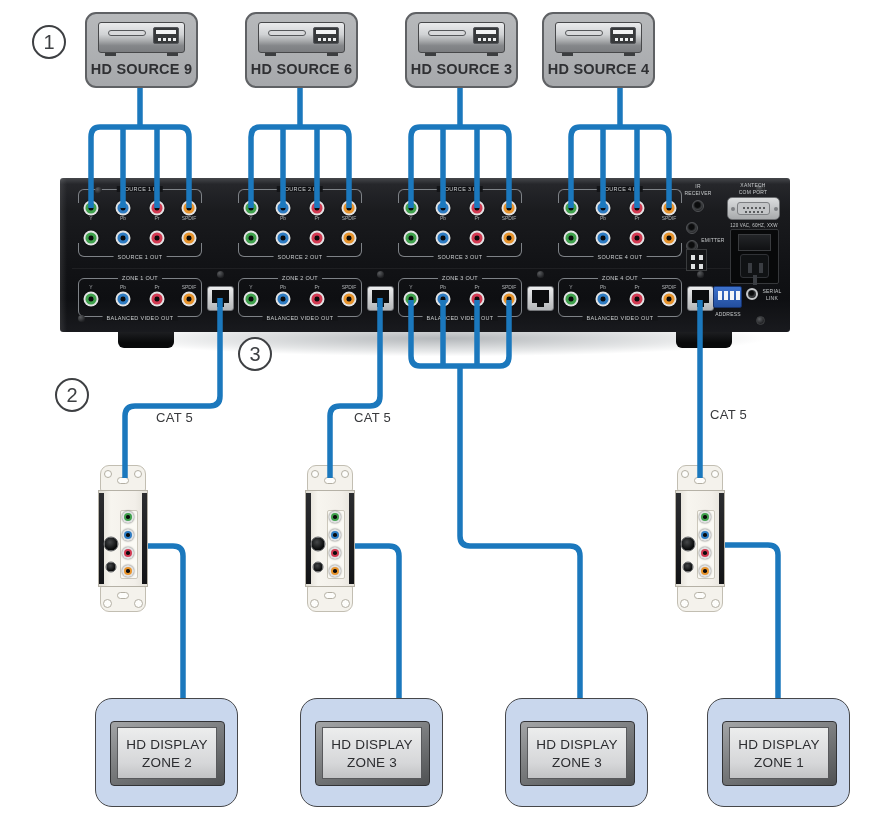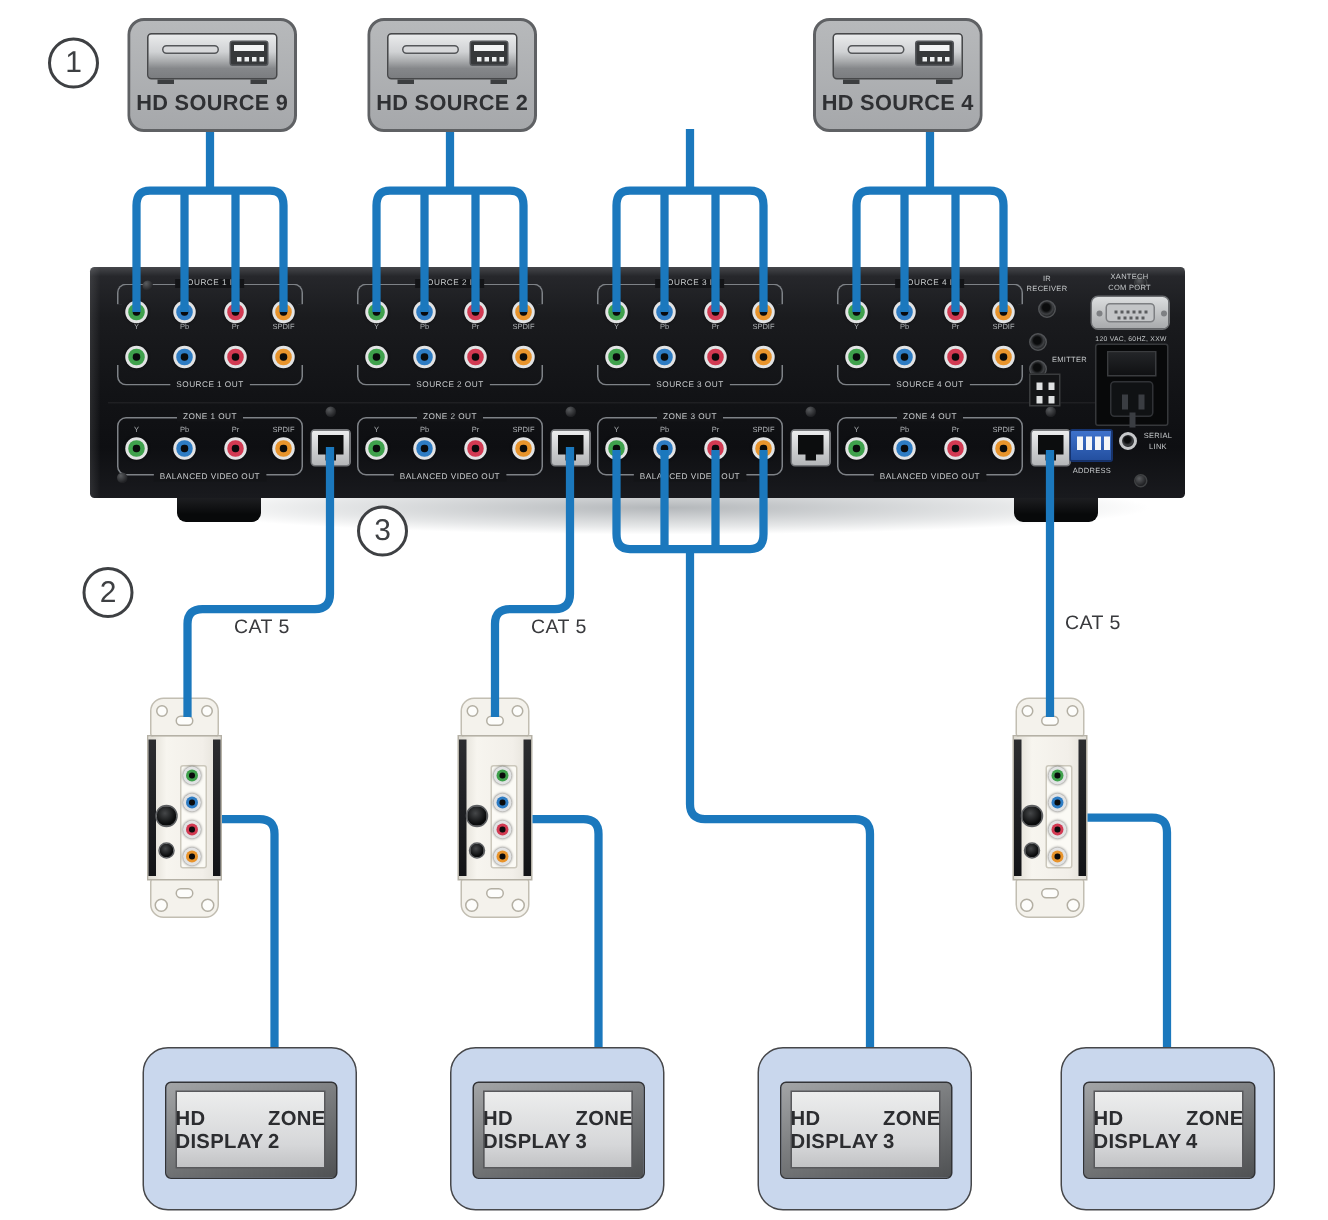--- a/index.html
+++ b/index.html
@@ -122,22 +122,22 @@
   .pinner{position:absolute;left:21px;top:19px;width:18px;height:69px;background:#fbfaf5;
         border:1px solid #ccc8bc;border-radius:2px;}
   .bjack{position:absolute;transform:translate(-50%,-50%);border-radius:50%;border:1px solid #5e6063;
         background:radial-gradient(circle at 42% 36%,#454749,#0a0b0c 65%);}
 
   
   .dispbox{position:absolute;top:698px;width:143px;height:109px;background:#c9d7ed;
         border:1.8px solid #46474a;border-radius:17px;}
   .tv{position:absolute;left:14px;top:22px;width:115px;height:65px;border:1.5px solid #323336;border-radius:4px;
         background:linear-gradient(160deg,#a3a5a7 0%,#7b7d7f 45%,#4f5153 100%);}
-  .tv-screen{position:absolute;inset:5px 7px 6px 6px;border:1px solid #58595c;display:flex;
-        align-items:center;justify-content:center;gap:3px;font-size:13.5px;font-weight:700;color:#2c2d30;
+  .tv-screen{position:absolute;inset:5px 7px 6px 6px;border:1px solid #58595c;display:flex;flex-direction:column;
+        align-items:center;justify-content:center;gap:3px;font-size:13.5px;font-weight:400;color:#2c2d30;
         letter-spacing:.2px;background:linear-gradient(180deg,#eceded 0%,#d6d7d9 70%,#c2c3c5 100%);}
 
   .cat5{position:absolute;font-size:13px;color:#38393c;letter-spacing:.3px;}
   .cables{position:absolute;left:0;top:0;pointer-events:none;}
 </style>
 </head>
 <body>
 
 <div class="canvas">
 
@@ -404,21 +404,31 @@
     <div class="srclabel">HD SOURCE 9</div>
   </div>
   <div class="srcbox" style="left:245px">
     <div class="dev">
       <i class="dev-body"></i>
         <i class="dev-slot"></i>
         <i class="dev-panel"></i>
         <i class="dev-bar"></i>
         <i class="dev-btns"></i>
     </div>
-    <div class="srclabel">HD SOURCE 2</div>
+    <div class="srclabel">HD SOURCE 6</div>
+  </div>
+  <div class="srcbox" style="left:405px">
+    <div class="dev">
+      <i class="dev-body"></i>
+        <i class="dev-slot"></i>
+        <i class="dev-panel"></i>
+        <i class="dev-bar"></i>
+        <i class="dev-btns"></i>
+    </div>
+    <div class="srclabel">HD SOURCE 3</div>
   </div>
   <div class="srcbox" style="left:542px">
     <div class="dev">
       <i class="dev-body"></i>
         <i class="dev-slot"></i>
         <i class="dev-panel"></i>
         <i class="dev-bar"></i>
         <i class="dev-btns"></i>
     </div>
     <div class="srclabel">HD SOURCE 4</div>
@@ -445,21 +455,21 @@
       <div class="tv-screen">
         <div>HD DISPLAY</div>
         <div>ZONE 3</div>
       </div>
     </div>
   </div>
   <div class="dispbox" style="left:707px">
     <div class="tv">
       <div class="tv-screen">
         <div>HD DISPLAY</div>
-        <div>ZONE 4</div>
+        <div>ZONE 1</div>
       </div>
     </div>
   </div>
 
   <span class="cat5" style="left:156px;top:410px">CAT 5</span>
   <span class="cat5" style="left:354px;top:410px">CAT 5</span>
   <span class="cat5" style="left:710px;top:407px">CAT 5</span>
 
   <div class="callout" style="left:32px;top:25px">1</div>
   <div class="callout" style="left:55px;top:378px">2</div>

